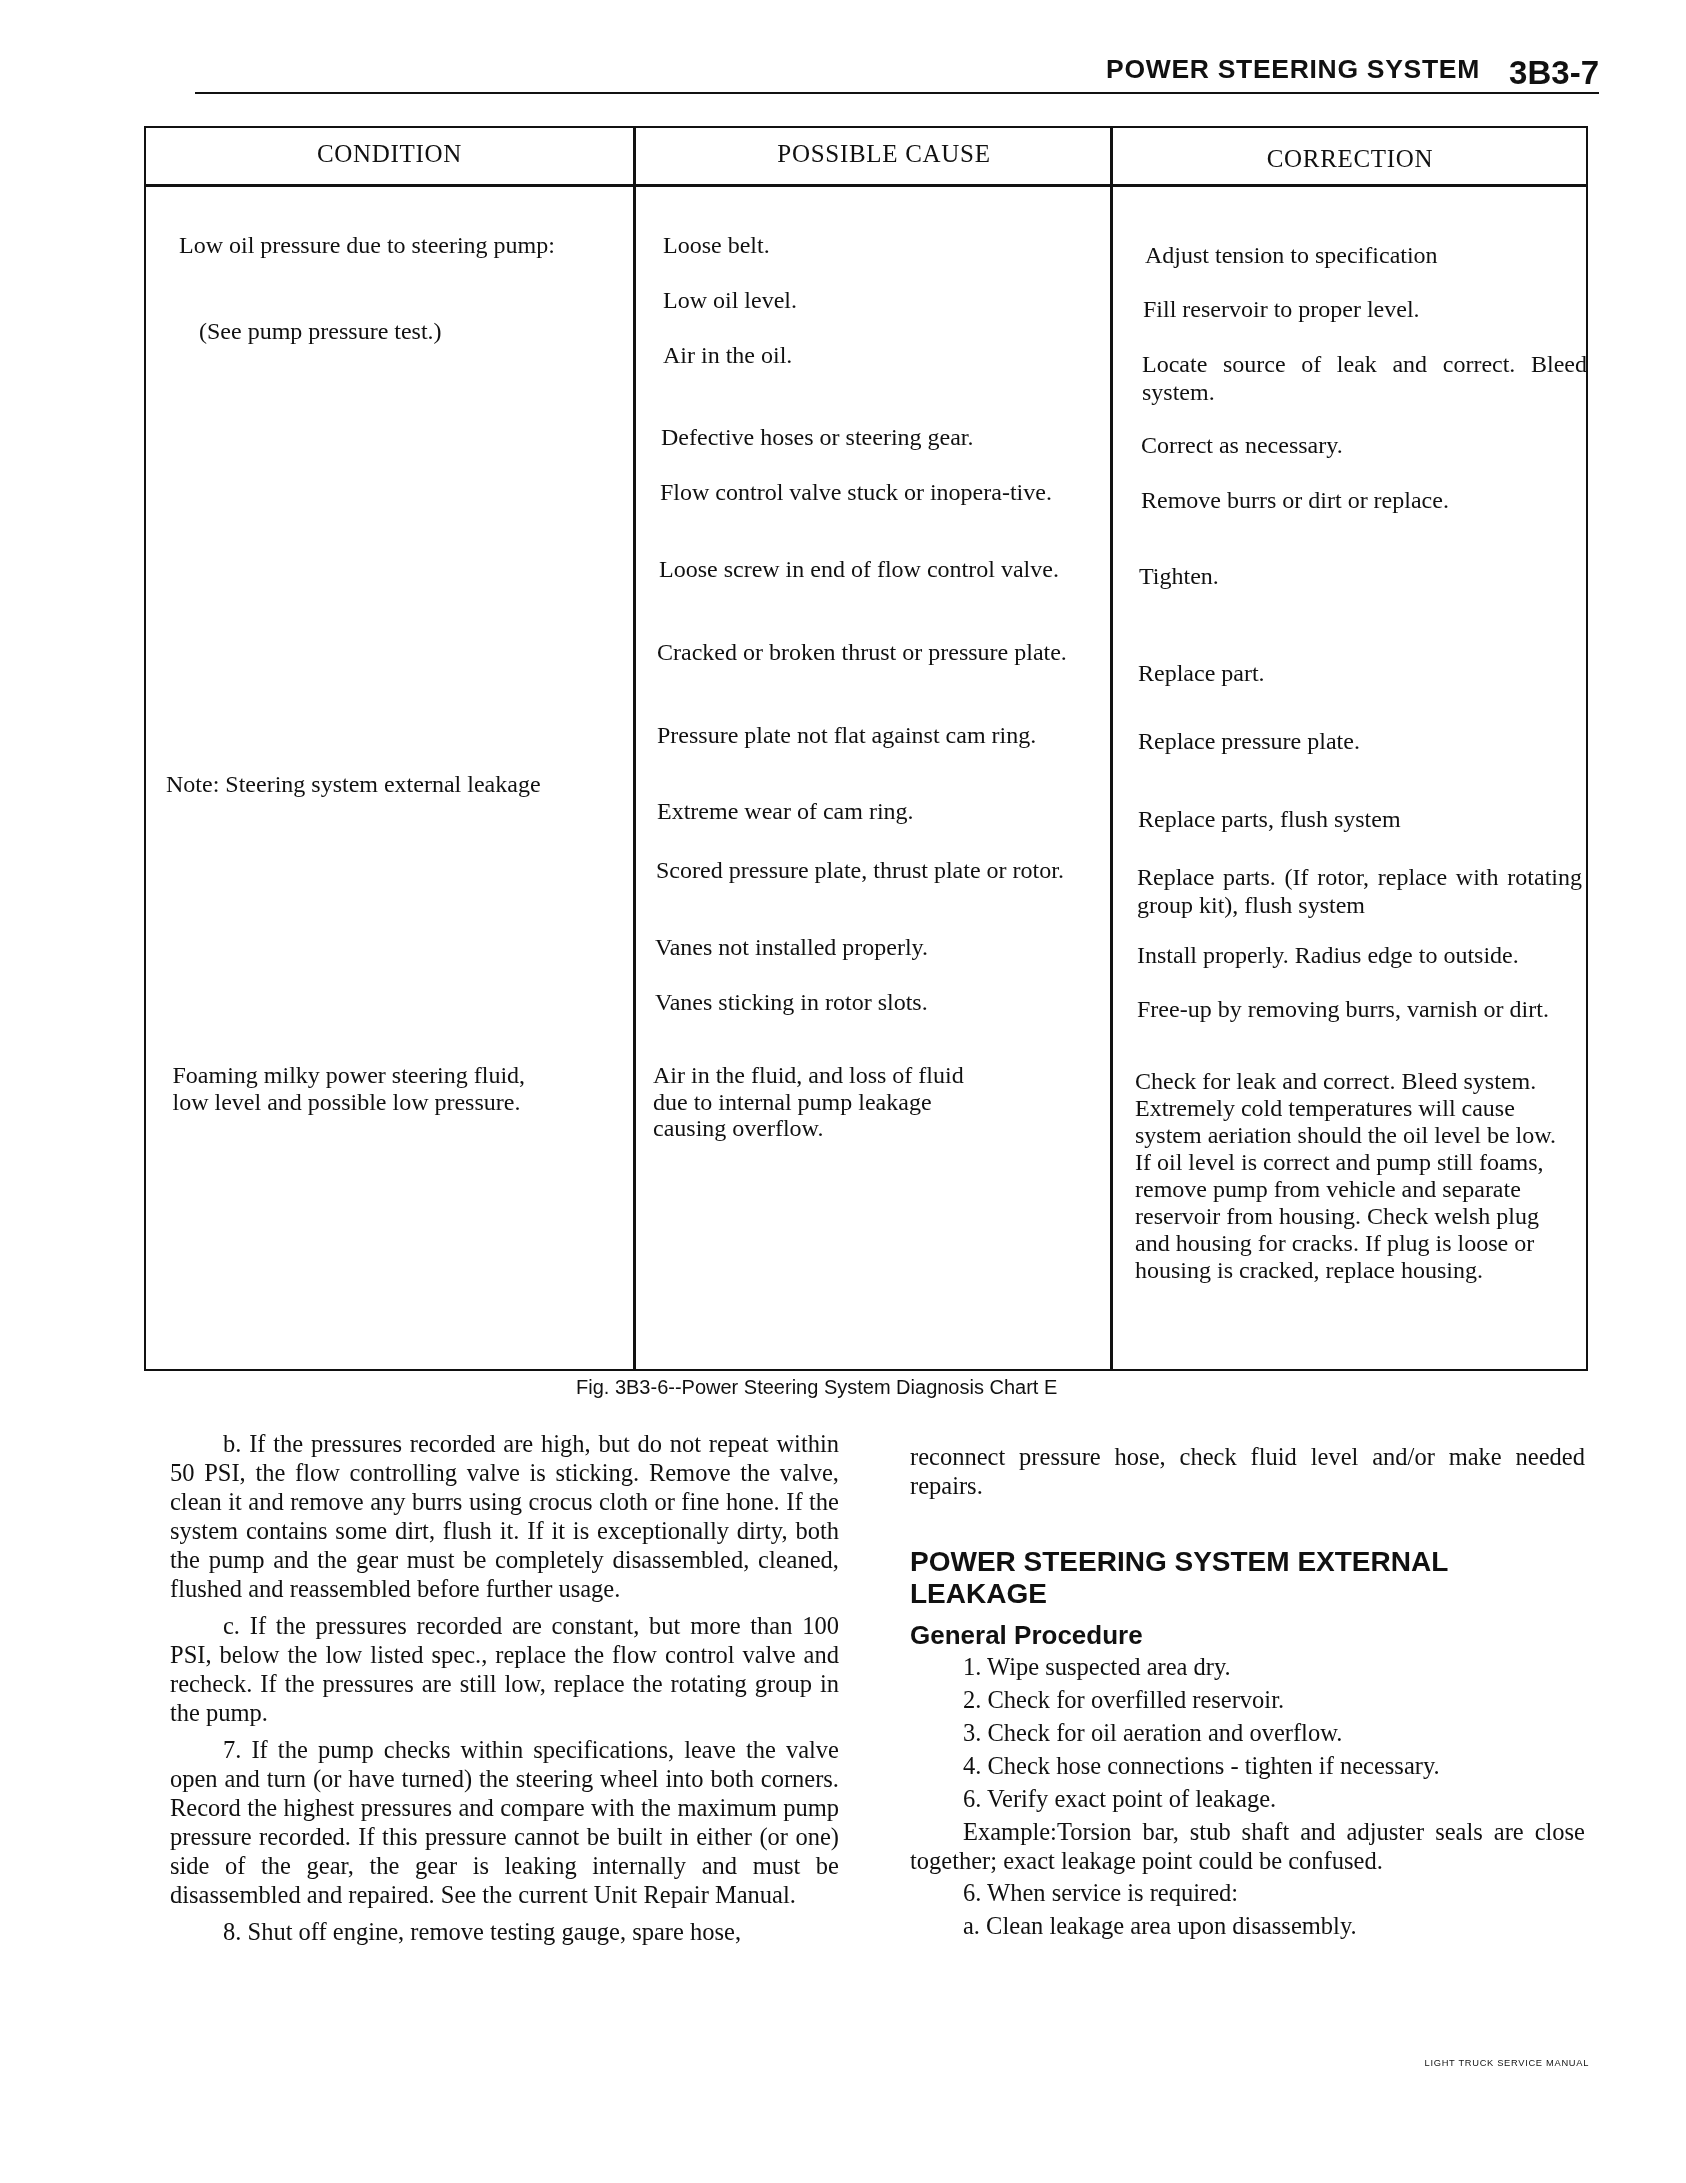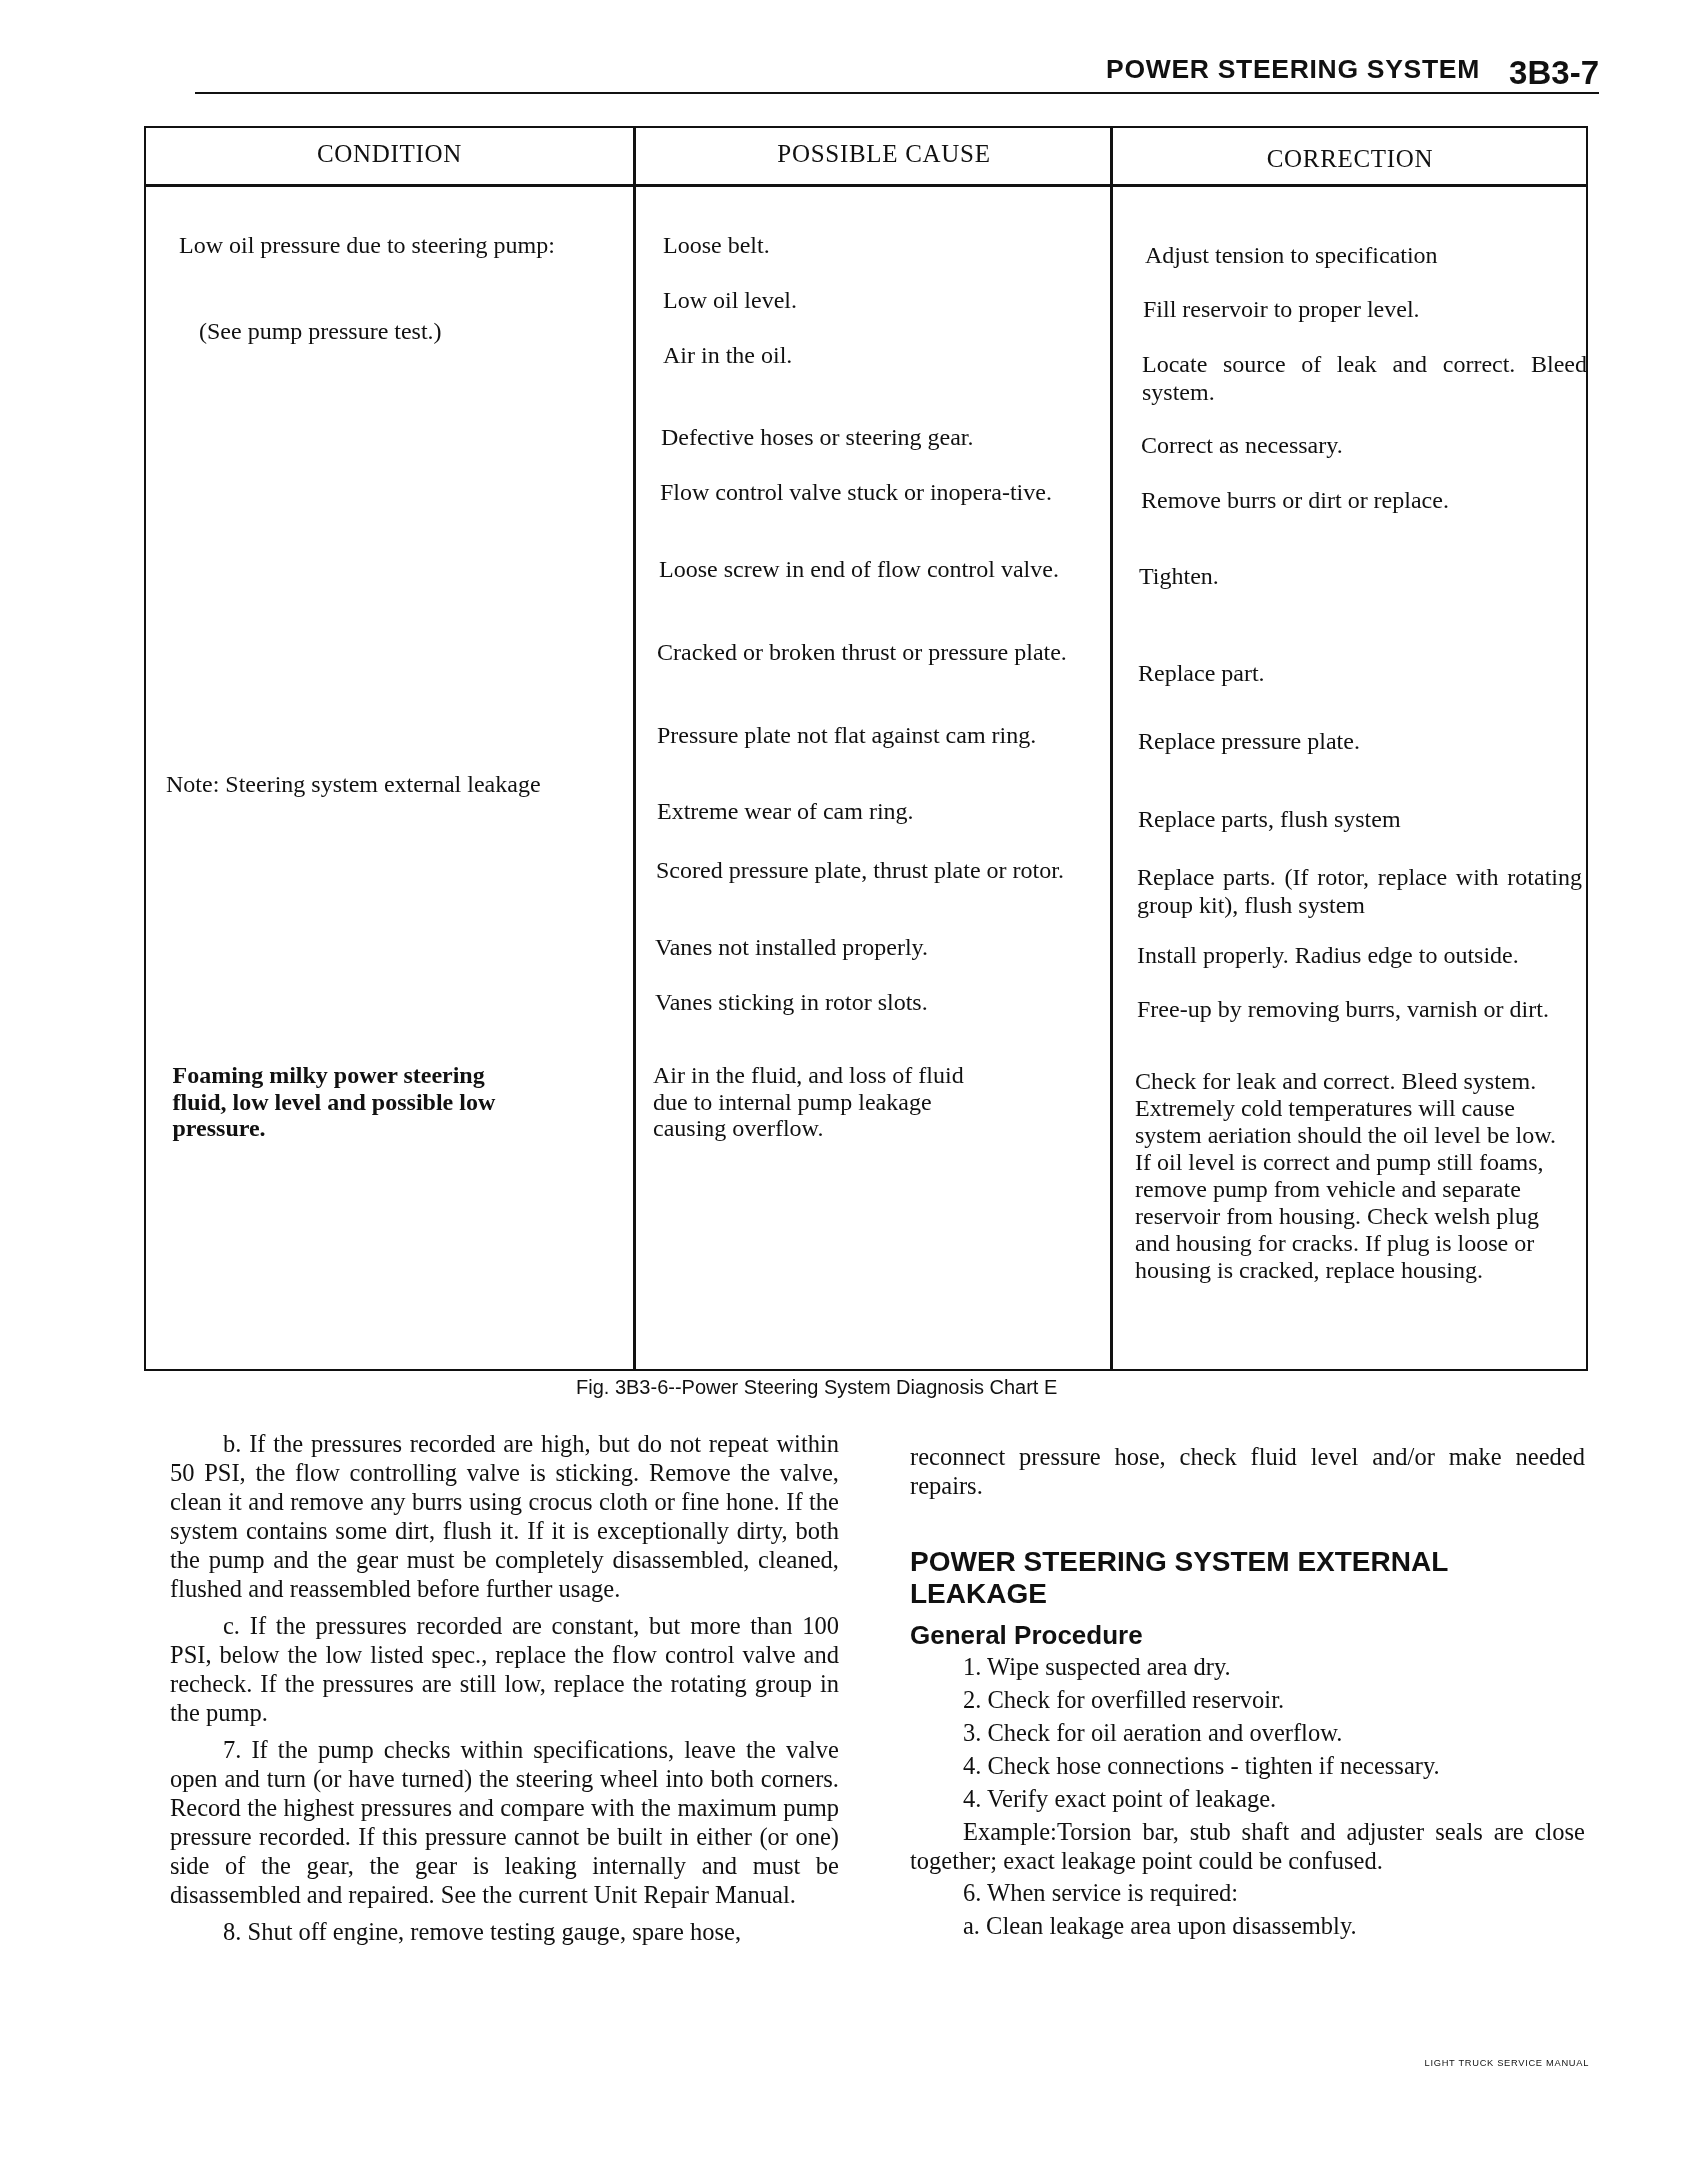--- a/index.html
+++ b/index.html
@@ -40,21 +40,21 @@
   <div class="col-div" style="left:964px;"></div>
   <div class="hdr-line"></div>
 
   <div class="col-head" style="left:0; width:487px;">CONDITION</div>
   <div class="col-head" style="left:490px; width:474px;padding-left:11px;">POSSIBLE CAUSE</div>
   <div class="col-head" style="left:967px; width:474px; top:17px;">CORRECTION</div>
 
   <div class="cell justify" style="left:33px; top:103px; width:437px;">Low oil pressure due to steering pump:</div>
   <div class="cell" style="left:53px; top:189px; width:411px;">(See pump pressure test.)</div>
   <div class="cell" style="left:20px; top:642px; width:464px;">Note: Steering system external leakage</div>
-  <div class="cell" style="left:26.5px; top:934px; width:371px; line-height:26.5px;font-weight:bold;">Foaming milky power steering fluid, low level and possible low pressure.</div>
+  <div class="cell" style="left:26.5px; top:934px; width:371px; line-height:26.5px;">Foaming milky power steering fluid, low level and possible low pressure.</div>
 
   <div class="cell" style="left:517px; top:103px; width:430px;">Loose belt.</div>
   <div class="cell" style="left:517px; top:158px; width:430px;">Low oil level.</div>
   <div class="cell" style="left:517px; top:213px; width:430px;">Air in the oil.</div>
   <div class="cell" style="left:515px; top:295px; width:430px;">Defective hoses or steering gear.</div>
   <div class="cell justify" style="left:514px; top:350px; width:436px;">Flow control valve stuck or inopera-tive.</div>
   <div class="cell justify" style="left:513px; top:427px; width:436px;">Loose screw in end of flow control valve.</div>
   <div class="cell justify" style="left:511px; top:510px; width:437px;">Cracked or broken thrust or pressure plate.</div>
   <div class="cell justify" style="left:511px; top:593px; width:437px;">Pressure plate not flat against cam ring.</div>
   <div class="cell" style="left:511px; top:669px; width:437px;">Extreme wear of cam ring.</div>
@@ -88,20 +88,20 @@
 </div>
 
 <div class="body-col" style="left:902px; top:1442px; width:675px;">
   <p style="margin-bottom:46px;">reconnect pressure hose, check fluid level and/or make needed repairs.</p>
   <h2 class="h2" style="width:596px;">POWER STEERING SYSTEM EXTERNAL LEAKAGE</h2>
   <h3 class="h3">General Procedure</h3>
   <p class="step">1. Wipe suspected area dry.</p>
   <p class="step">2. Check for overfilled reservoir.</p>
   <p class="step">3. Check for oil aeration and overflow.</p>
   <p class="step">4. Check hose connections - tighten if necessary.</p>
-  <p class="step">4. Verify exact point of leakage.</p>
+  <p class="step">6. Verify exact point of leakage.</p>
   <p class="indent" style="margin-bottom:2.6px;">Example:Torsion bar, stub shaft and adjuster seals are close together; exact leakage point could be confused.</p>
   <p class="step">6. When service is required:</p>
   <p class="step">a. Clean leakage area upon disassembly.</p>
 </div>
 
 <div class="footer">LIGHT TRUCK SERVICE MANUAL</div>
 
 
 </body></html>

